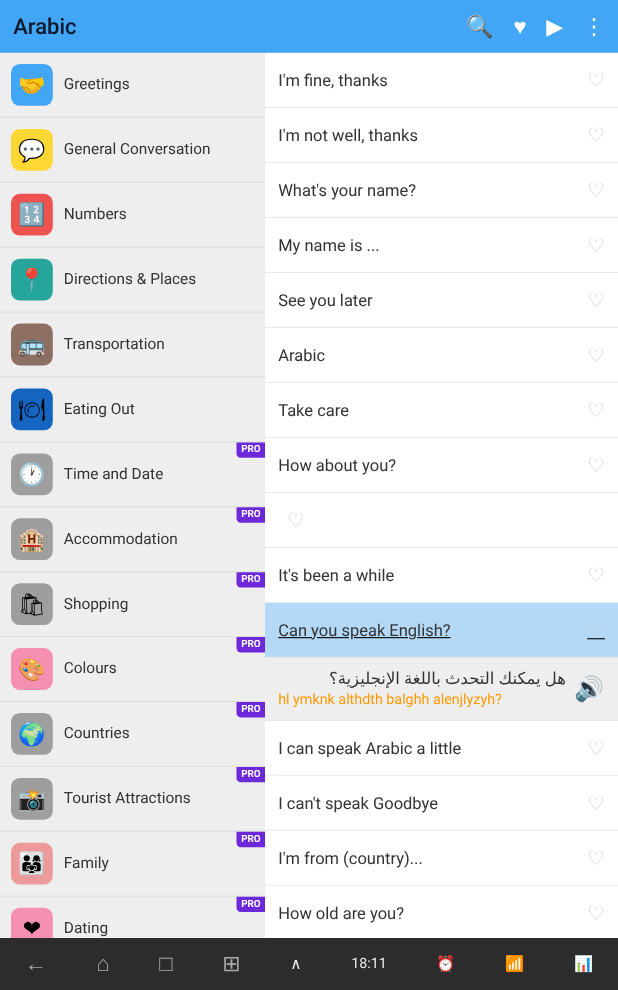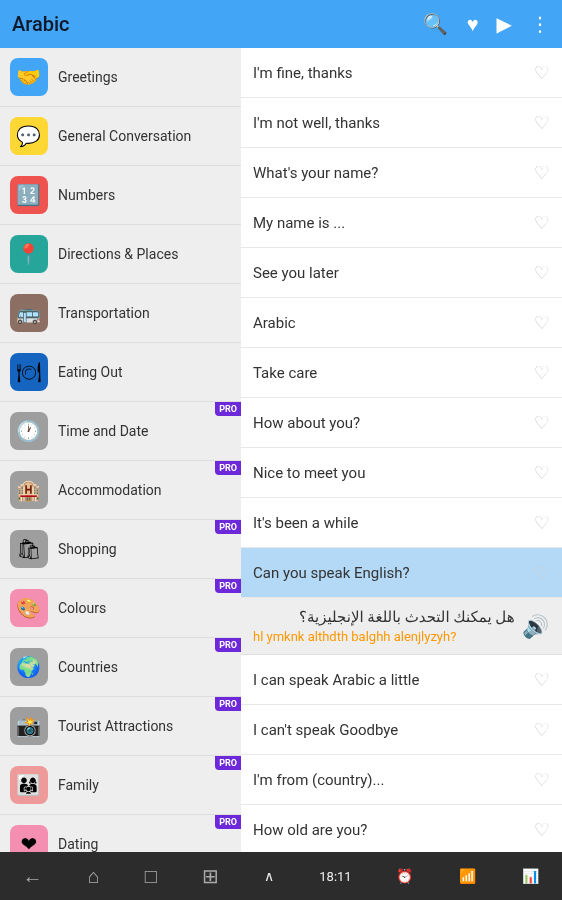--- a/index.html
+++ b/index.html
@@ -89,21 +89,21 @@
       background: white;
     }
     .phrase-item {
       display: flex;
       align-items: center;
       padding: 12px 12px;
       border-bottom: 1px solid #e8e8e8;
       cursor: pointer;
       min-height: 50px;
     }
-    .phrase-item.selected { background: #b3d9f7; }
+    .phrase-item.selected { background: #b3d9f7; text-decoration: underline; }
     .phrase-text {
       flex: 1;
       font-size: 15px;
       color: #333;
     }
     .heart-icon {
       color: #ccc;
       font-size: 18px;
       margin-left: 8px;
     }
@@ -280,21 +280,20 @@
       </div>
       <div class="phrase-item">
         <span class="phrase-text">Take care</span>
         <span class="heart-icon">♡</span>
       </div>
       <div class="phrase-item">
         <span class="phrase-text">How about you?</span>
         <span class="heart-icon">♡</span>
       </div>
       <div class="phrase-item">
-        <span class="phrase-text">Nice to meet you</span>
         <span class="heart-icon">♡</span>
       </div>
       <div class="phrase-item">
         <span class="phrase-text">It's been a while</span>
         <span class="heart-icon">♡</span>
       </div>
       <div class="phrase-item selected">
         <span class="phrase-text">Can you speak English?</span>
         <span class="heart-icon">♡</span>
       </div>

